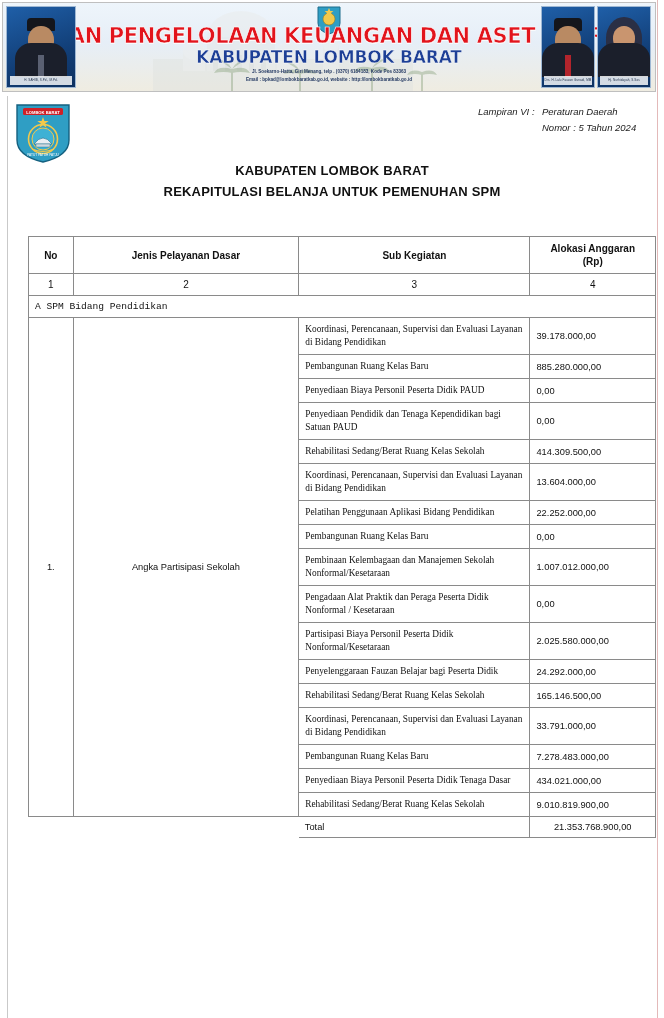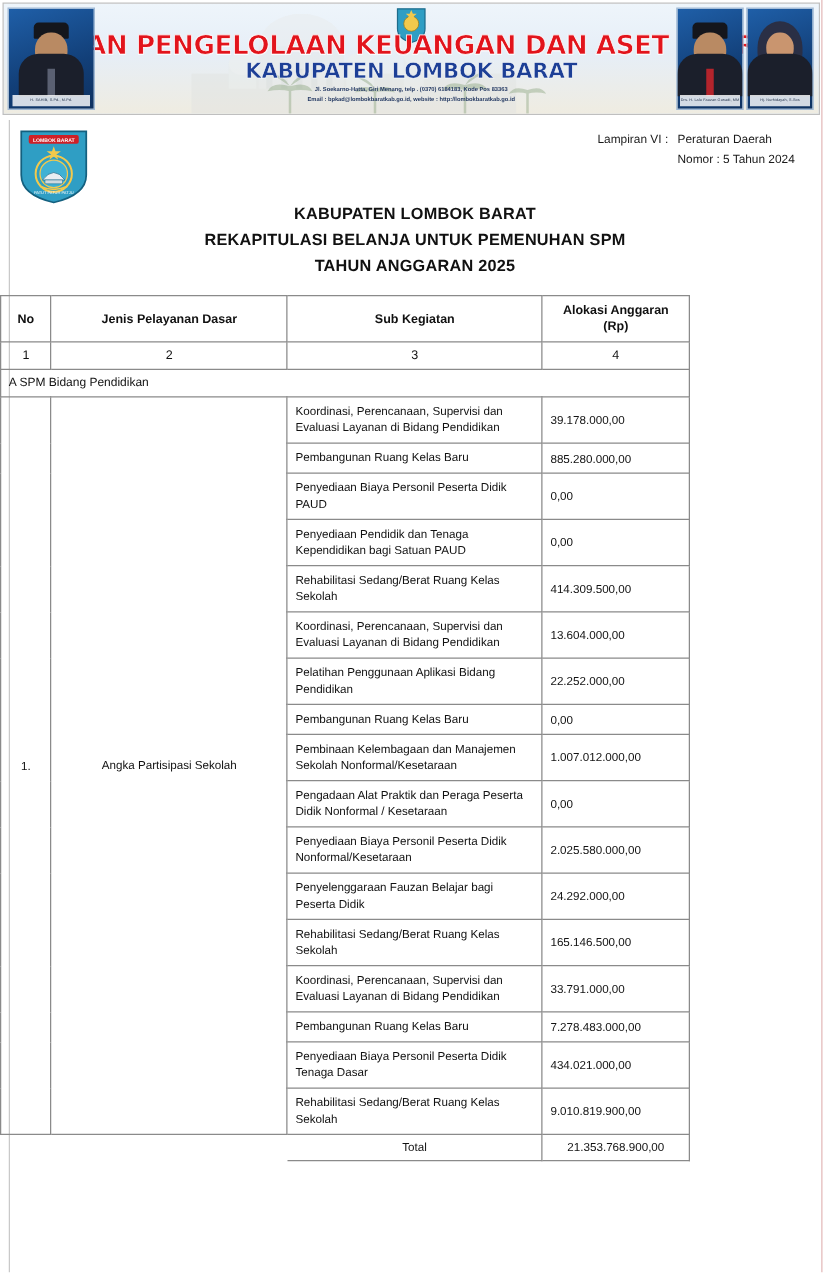--- a/index.html
+++ b/index.html
@@ -108,65 +108,65 @@
   }
   .banner-addr{
     margin-top:2px;font-size:4.6px;line-height:6px;color:#253a63;
     font-weight:bold;white-space:nowrap;
   }
   
   .meta{
     position:absolute;left:478px;top:104px;width:180px;
     font-size:9.5px;line-height:16px;color:#1a1a1a;
   }
-  .meta-row{display:flex;}
+  .meta-row{display:flex;font-style:italic;}
   .meta-label{width:54px;flex:none;}
   .meta-colon{width:10px;flex:none;}
   .meta-val{flex:1;}
   
   .crest{
     position:absolute;left:14px;top:102px;width:58px;height:62px;
   }
   
   .titles{
     position:absolute;left:0;right:0;top:160px;text-align:center;
   }
   .titles div{
     font-weight:bold;font-size:13px;line-height:21px;letter-spacing:.2px;color:#111;
   }
   
   table.main{
-    position:absolute;left:0;top:236px;width:552px;
+    position:absolute;left:28px;top:236px;width:628px;
     border-collapse:collapse;
     font-size:9.3px;
     color:#111;
   }
   table.main td,table.main th{
     border:1px solid #8a8a8a;
     padding:5px 6px;
     vertical-align:middle;
     font-weight:normal;
   }
   table.main th{
     text-align:center;font-weight:bold;font-size:10px;line-height:13px;
   }
   .c-no{width:35px;text-align:center;}
   .c-jenis{width:243px;text-align:center;}
   .c-sub{width:243px;}
   .c-alok{width:119px;text-align:right;}
   .num-row td{text-align:center;font-weight:bold;font-size:10px;padding:4px 6px;}
   .section-row td{
-    text-align:left;font-size:9.6px;padding:6px 6px;
+    text-align:left;font-size:9.6px;padding:6px 6px;font-family:Liberation Mono, monospace;
   }
   .rowlabel{text-align:center;vertical-align:top;padding-top:7px;}
   .jenis-cell{vertical-align:top;padding-top:7px;line-height:13px;}
-  .sub-cell{line-height:13px;}
+  .sub-cell{line-height:13px;font-family:Liberation Serif, serif;}
   .alok-cell{text-align:left;white-space:nowrap;}
   .total-row td.total-label{
-    text-align:center;border-left:none;border-bottom:1px solid #8a8a8a;
+    text-align:left;border-left:none;border-bottom:1px solid #8a8a8a;
   }
   .total-row td.blank{border:none;}
   .total-row td.total-val{text-align:center;white-space:nowrap;}
 </style>
 </head>
 <body>
 
 <div class="edge-rule-left"></div>
 <div class="edge-rule-right"></div>
 
@@ -272,21 +272,20 @@
   <div class="meta-row">
     <span class="meta-label"></span>
     <span class="meta-colon"></span>
     <span class="meta-val">Nomor : 5 Tahun 2024</span>
   </div>
 </div>
 
 <div class="titles">
   <div>KABUPATEN LOMBOK BARAT</div>
   <div>REKAPITULASI BELANJA UNTUK PEMENUHAN SPM</div>
-  <div>TAHUN ANGGARAN 2025</div>
 </div>
 
 <table class="main">
   <thead>
     <tr>
       <th class="c-no">No</th>
       <th class="c-jenis">Jenis Pelayanan Dasar</th>
       <th class="c-sub">Sub Kegiatan</th>
       <th class="c-alok">
         <span>Alokasi Anggaran</span><br>
@@ -340,21 +339,21 @@
       </tr>
       <tr>
         <td class="c-sub sub-cell">Pembinaan Kelembagaan dan Manajemen Sekolah Nonformal/Kesetaraan</td>
         <td class="c-alok alok-cell">1.007.012.000,00</td>
       </tr>
       <tr>
         <td class="c-sub sub-cell">Pengadaan Alat Praktik dan Peraga Peserta Didik Nonformal / Kesetaraan</td>
         <td class="c-alok alok-cell">0,00</td>
       </tr>
       <tr>
-        <td class="c-sub sub-cell">Penyediaan Biaya Personil Peserta Didik Nonformal/Kesetaraan</td>
+        <td class="c-sub sub-cell">Partisipasi Biaya Personil Peserta Didik Nonformal/Kesetaraan</td>
         <td class="c-alok alok-cell">2.025.580.000,00</td>
       </tr>
       <tr>
         <td class="c-sub sub-cell">Penyelenggaraan Fauzan Belajar bagi Peserta Didik</td>
         <td class="c-alok alok-cell">24.292.000,00</td>
       </tr>
       <tr>
         <td class="c-sub sub-cell">Rehabilitasi Sedang/Berat Ruang Kelas Sekolah</td>
         <td class="c-alok alok-cell">165.146.500,00</td>
       </tr>

